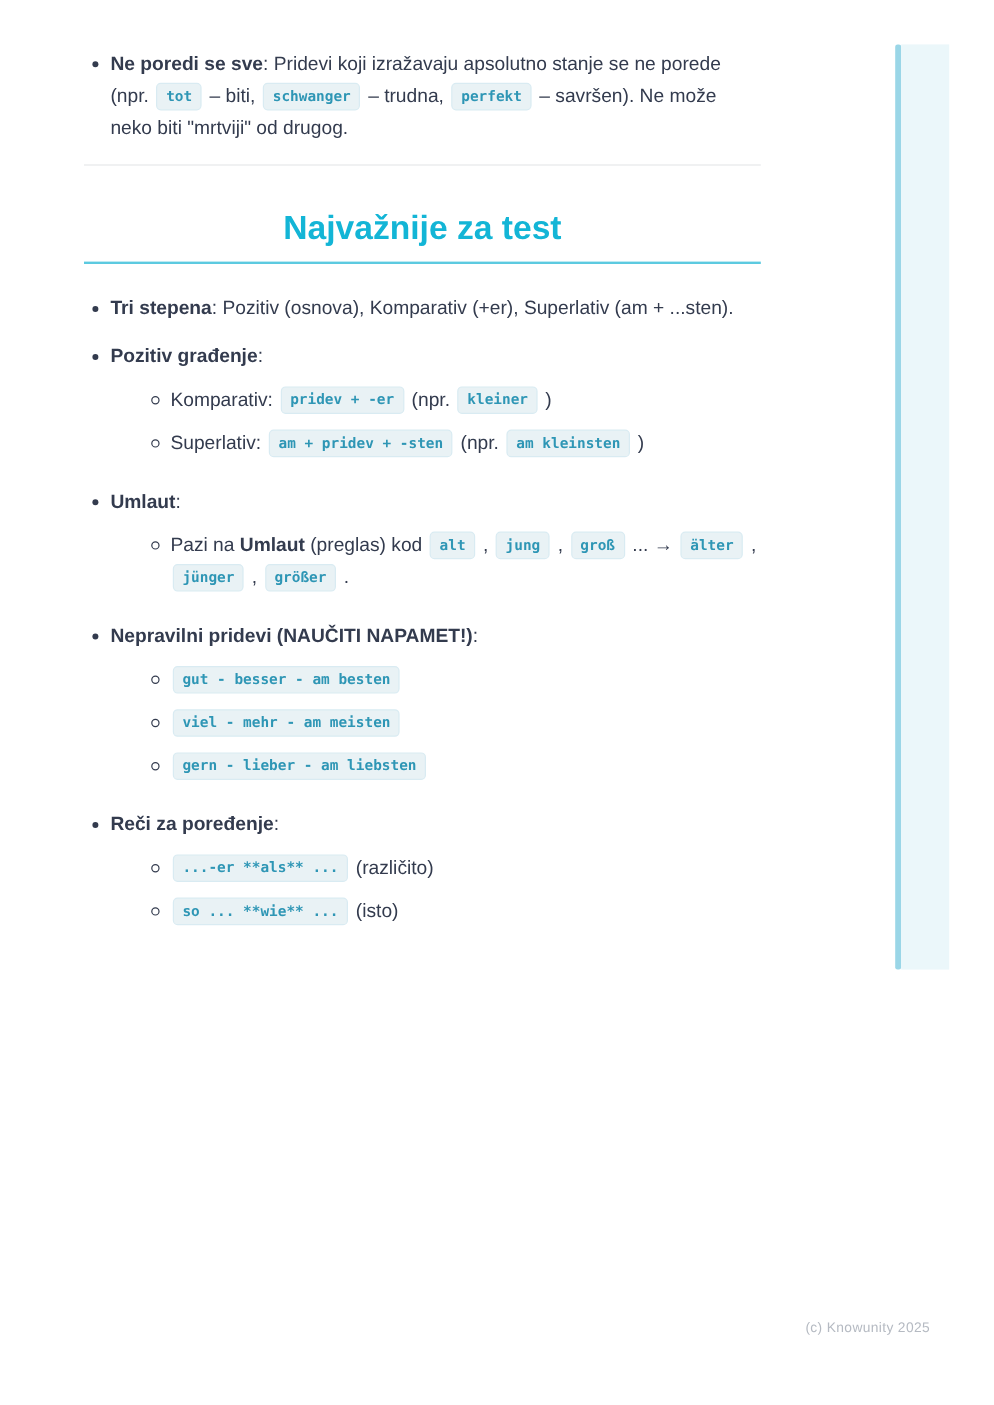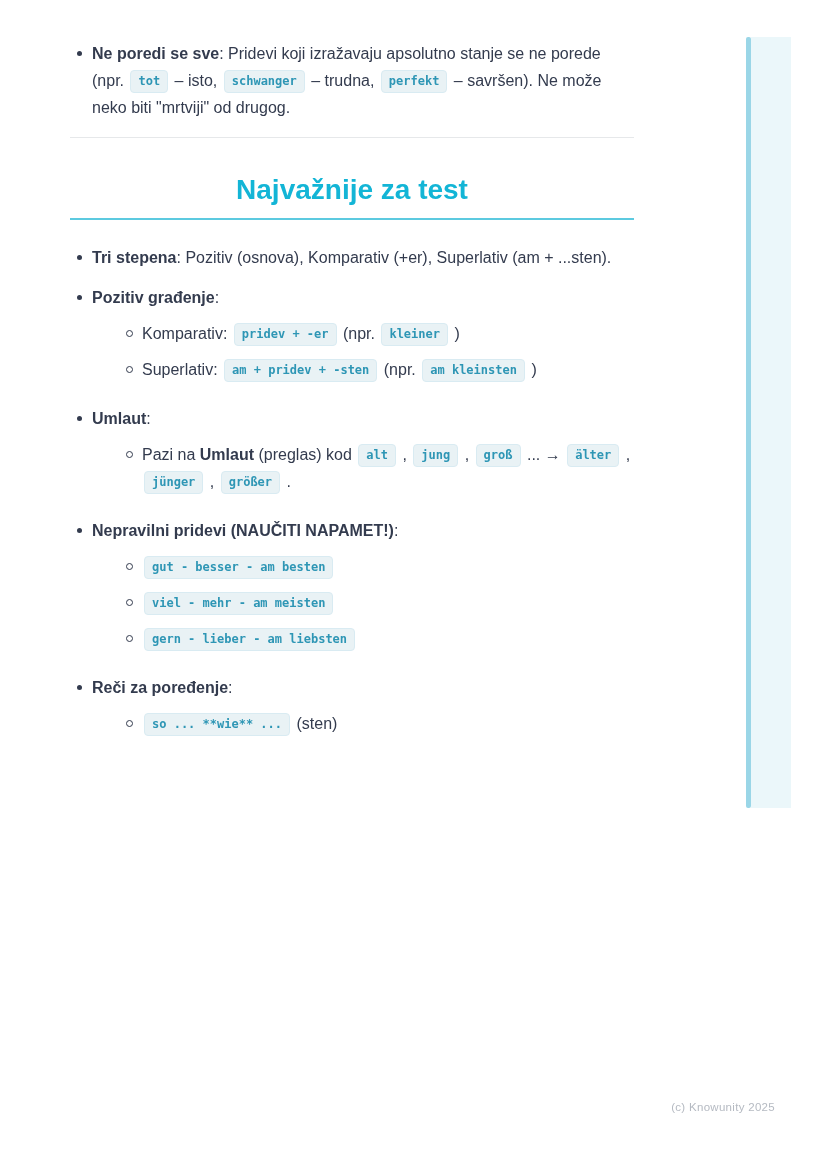--- a/index.html
+++ b/index.html
@@ -60,21 +60,21 @@
 <div class="side-strip">
   <div class="side-strip-line"></div>
   <div class="side-strip-fill"></div>
 </div>
 
 <div class="content">
   <ul class="blist lvl1" id="intro-list">
       <li>
         <span class="marker m1"></span>
         <div class="li-main">
-          <div class="li-text"><span class="b">Ne poredi se sve</span><span>: Pridevi koji izražavaju apsolutno stanje se ne porede (npr. </span><code class="chip">tot</code><span> – isto, </span><code class="chip">schwanger</code><span> – trudna, </span><code class="chip">perfekt</code><span> – savršen). Ne može neko biti "mrtviji" od drugog.</span></div>
+          <div class="li-text"><span class="b">Ne poredi se sve</span><span>: Pridevi koji izražavaju apsolutno stanje se ne porede (npr. </span><code class="chip">tot</code><span> – biti, </span><code class="chip">schwanger</code><span> – trudna, </span><code class="chip">perfekt</code><span> – savršen). Ne može neko biti "mrtviji" od drugog.</span></div>
         </div>
       </li>
     </ul>
   <hr class="divider">
   <h1 class="section-heading">Najvažnije za test</h1>
   <div class="main-list-wrap">
     <ul class="blist lvl1" id="main-list">
         <li>
           <span class="marker m1"></span>
           <div class="li-main">
@@ -142,21 +142,27 @@
           </div>
         </li>
         <li>
           <span class="marker m1"></span>
           <div class="li-main">
             <div class="li-text"><span class="b">Reči za poređenje</span><span>:</span></div>
             <ul class="blist lvl2">
               <li>
                 <span class="marker m2"></span>
                 <div class="li-main">
-                  <div class="li-text"><code class="chip">so ... **wie** ...</code><span> (sten)</span></div>
+                  <div class="li-text"><code class="chip">...-er **als** ...</code><span> (različito)</span></div>
+                </div>
+              </li>
+              <li>
+                <span class="marker m2"></span>
+                <div class="li-main">
+                  <div class="li-text"><code class="chip">so ... **wie** ...</code><span> (isto)</span></div>
                 </div>
               </li>
             </ul>
           </div>
         </li>
       </ul>
   </div>
 </div>
 
 <div class="footer">(c) Knowunity 2025</div>

